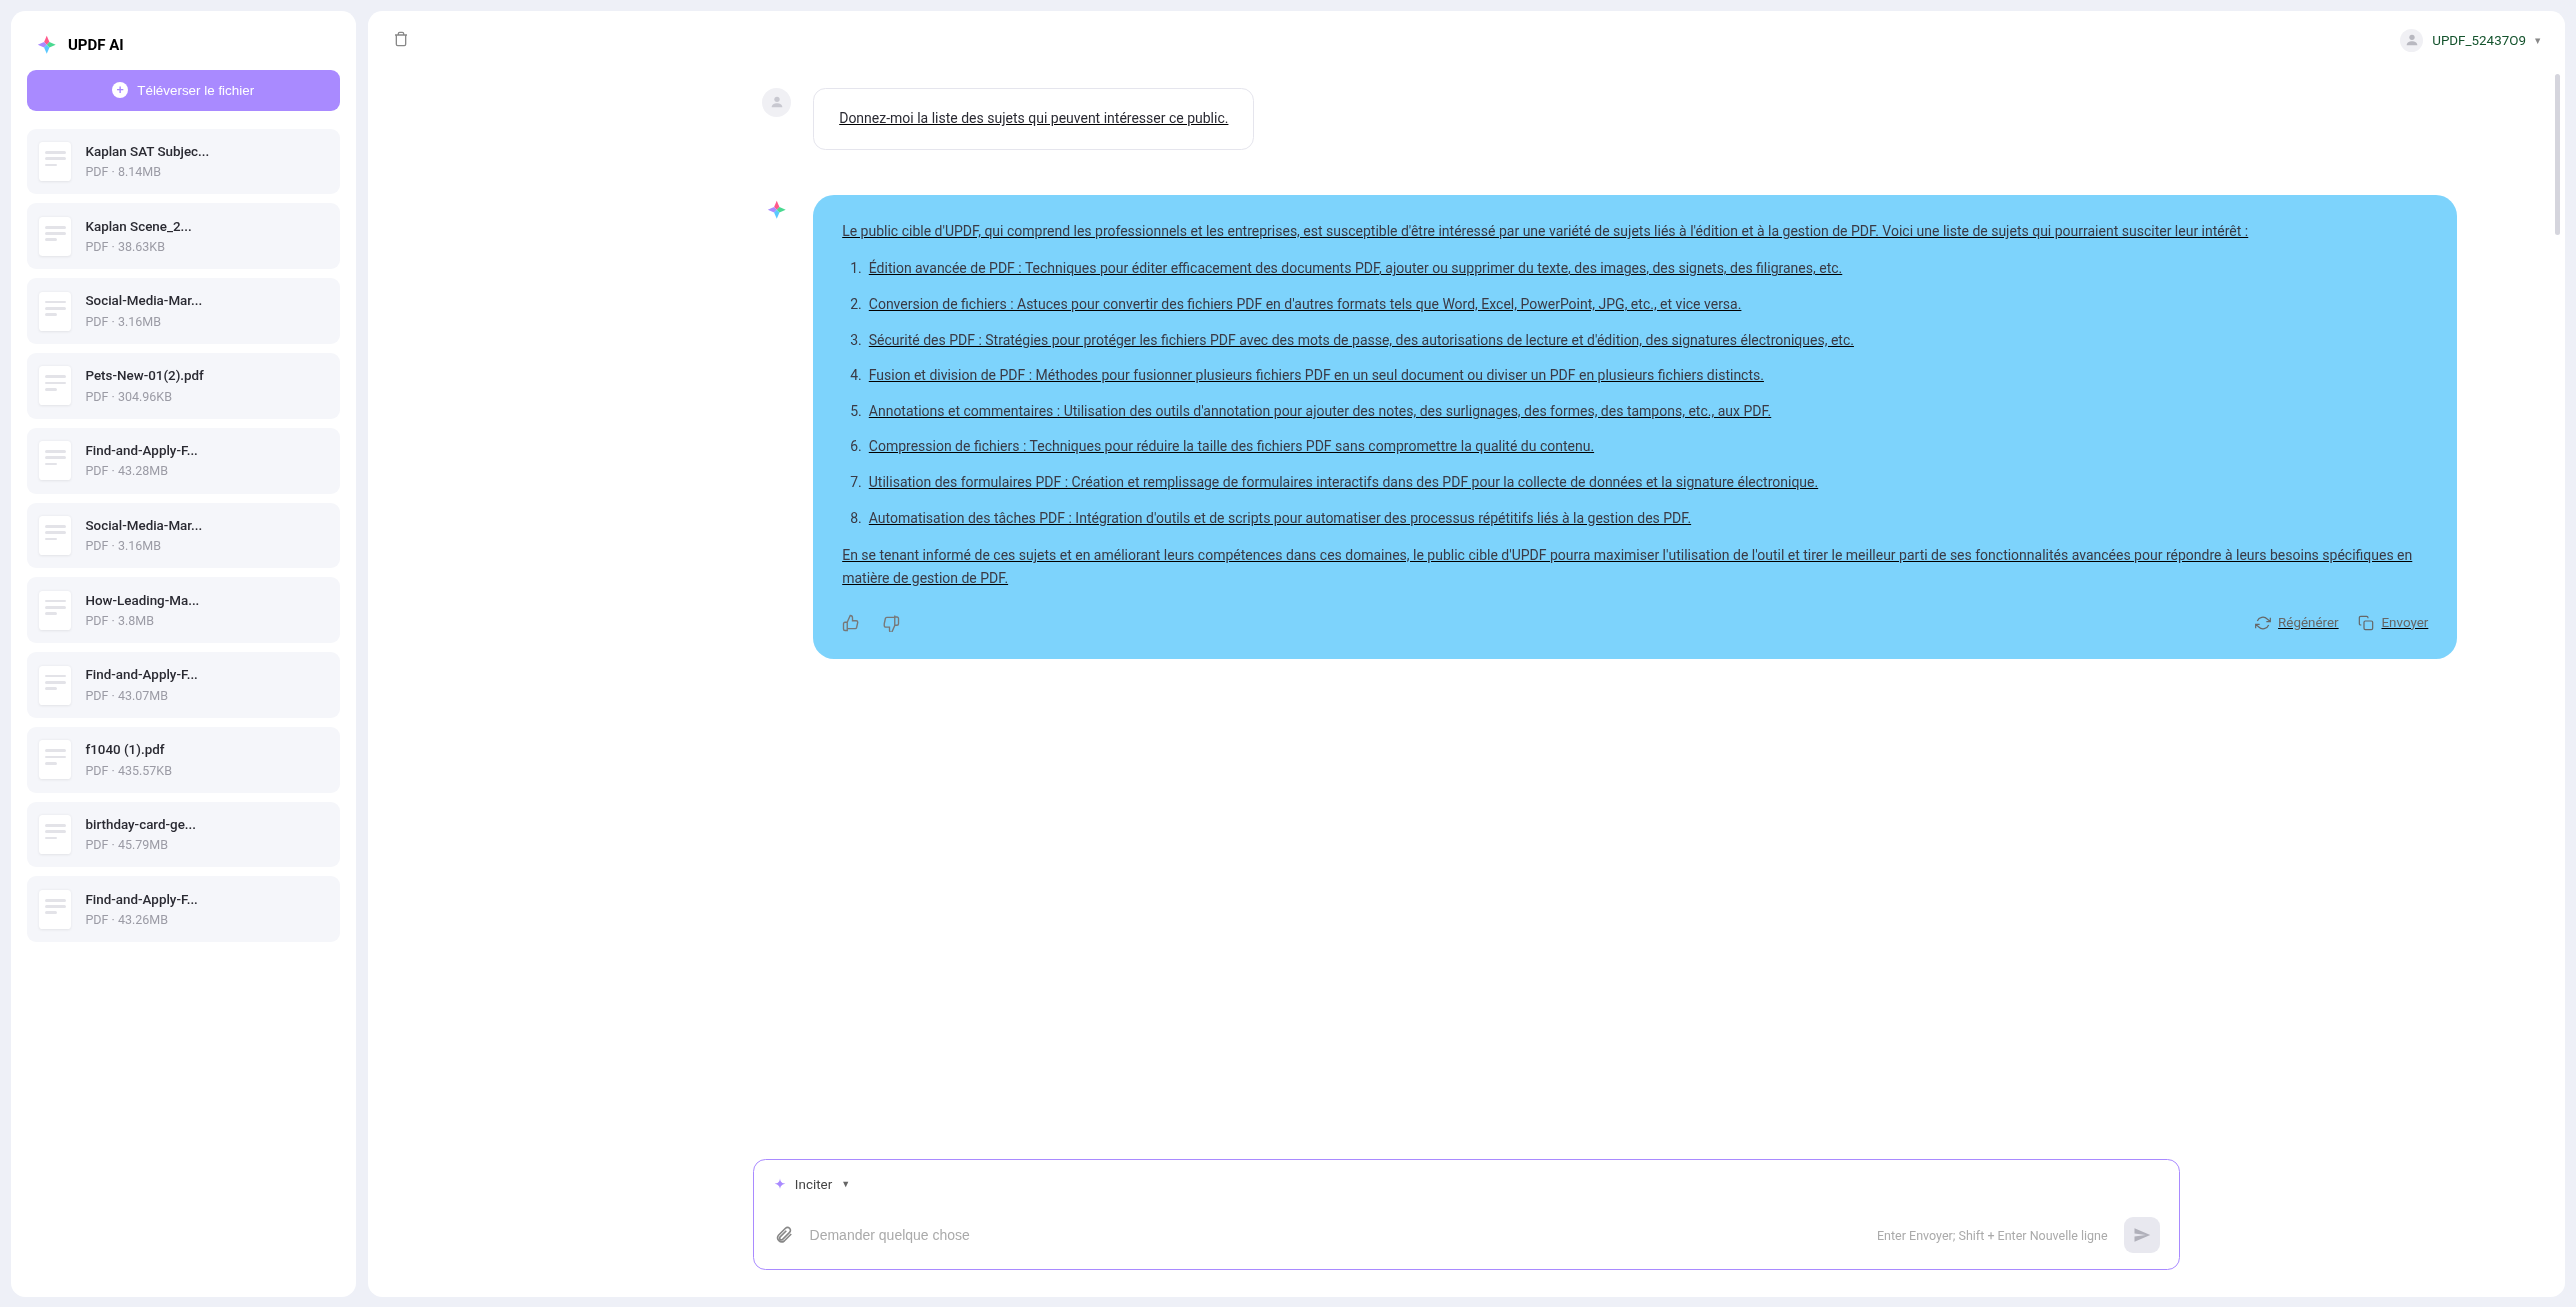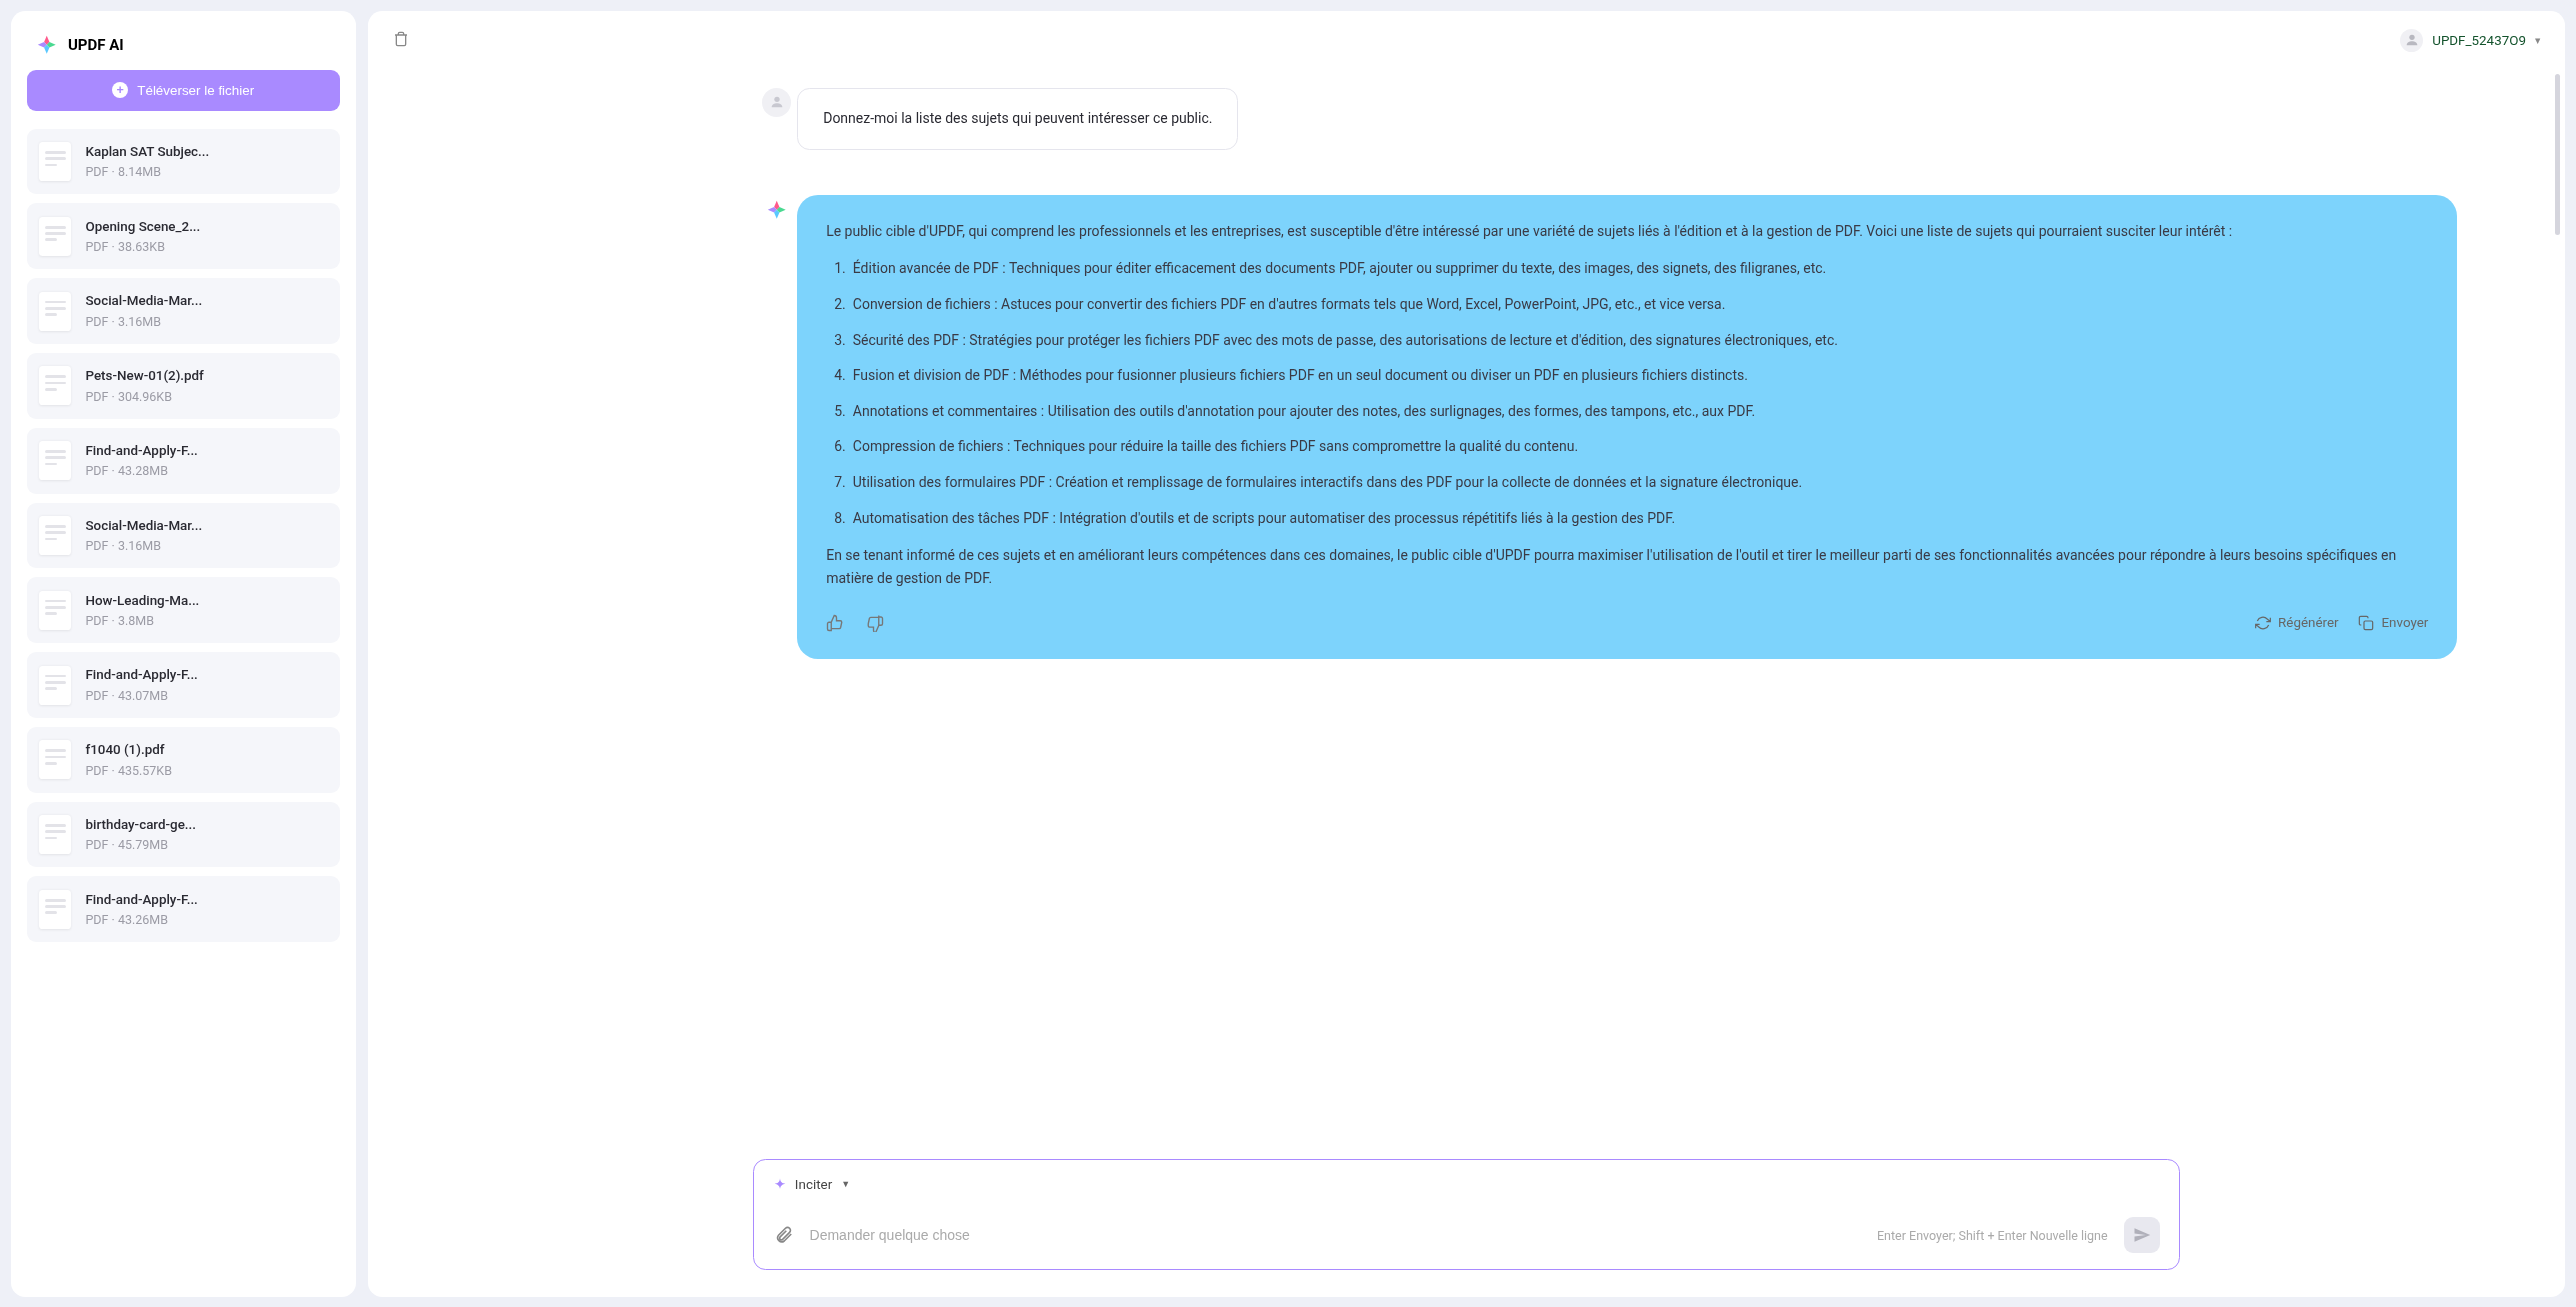--- a/index.html
+++ b/index.html
@@ -167,24 +167,25 @@
     .chat-area {
       flex: 1;
       overflow-y: auto;
       padding: 18px 54px 18px 54px;
       display: flex;
       flex-direction: column;
       gap: 45px;
     }
     .msg-row {
       display: flex;
-      gap: 6px;
+      gap: 22px;
       align-items: flex-start;
       margin-left: 340px;
       margin-right: 54px;
+      text-decoration: underline;
     }
     .msg-row.assistant {
       margin-left: 340px;
       margin-right: 54px;
     }
     .msg-avatar {
       width: 29px;
       height: 29px;
       border-radius: 50%;
       background: #f0f0f4;
@@ -339,21 +340,21 @@
       <span class="file-meta">PDF · 8.14MB</span>
     </div>
       </div>
       <div class="file-item">
     <div class="file-icon">
       <div class="file-icon-line"></div>
           <div class="file-icon-line"></div>
           <div class="file-icon-line short"></div>
     </div>
     <div class="file-info">
-      <span class="file-name">Opening Scene_2...</span>
+      <span class="file-name">Kaplan Scene_2...</span>
       <span class="file-meta">PDF · 38.63KB</span>
     </div>
       </div>
       <div class="file-item">
     <div class="file-icon">
       <div class="file-icon-line"></div>
           <div class="file-icon-line"></div>
           <div class="file-icon-line short"></div>
     </div>
     <div class="file-info">

